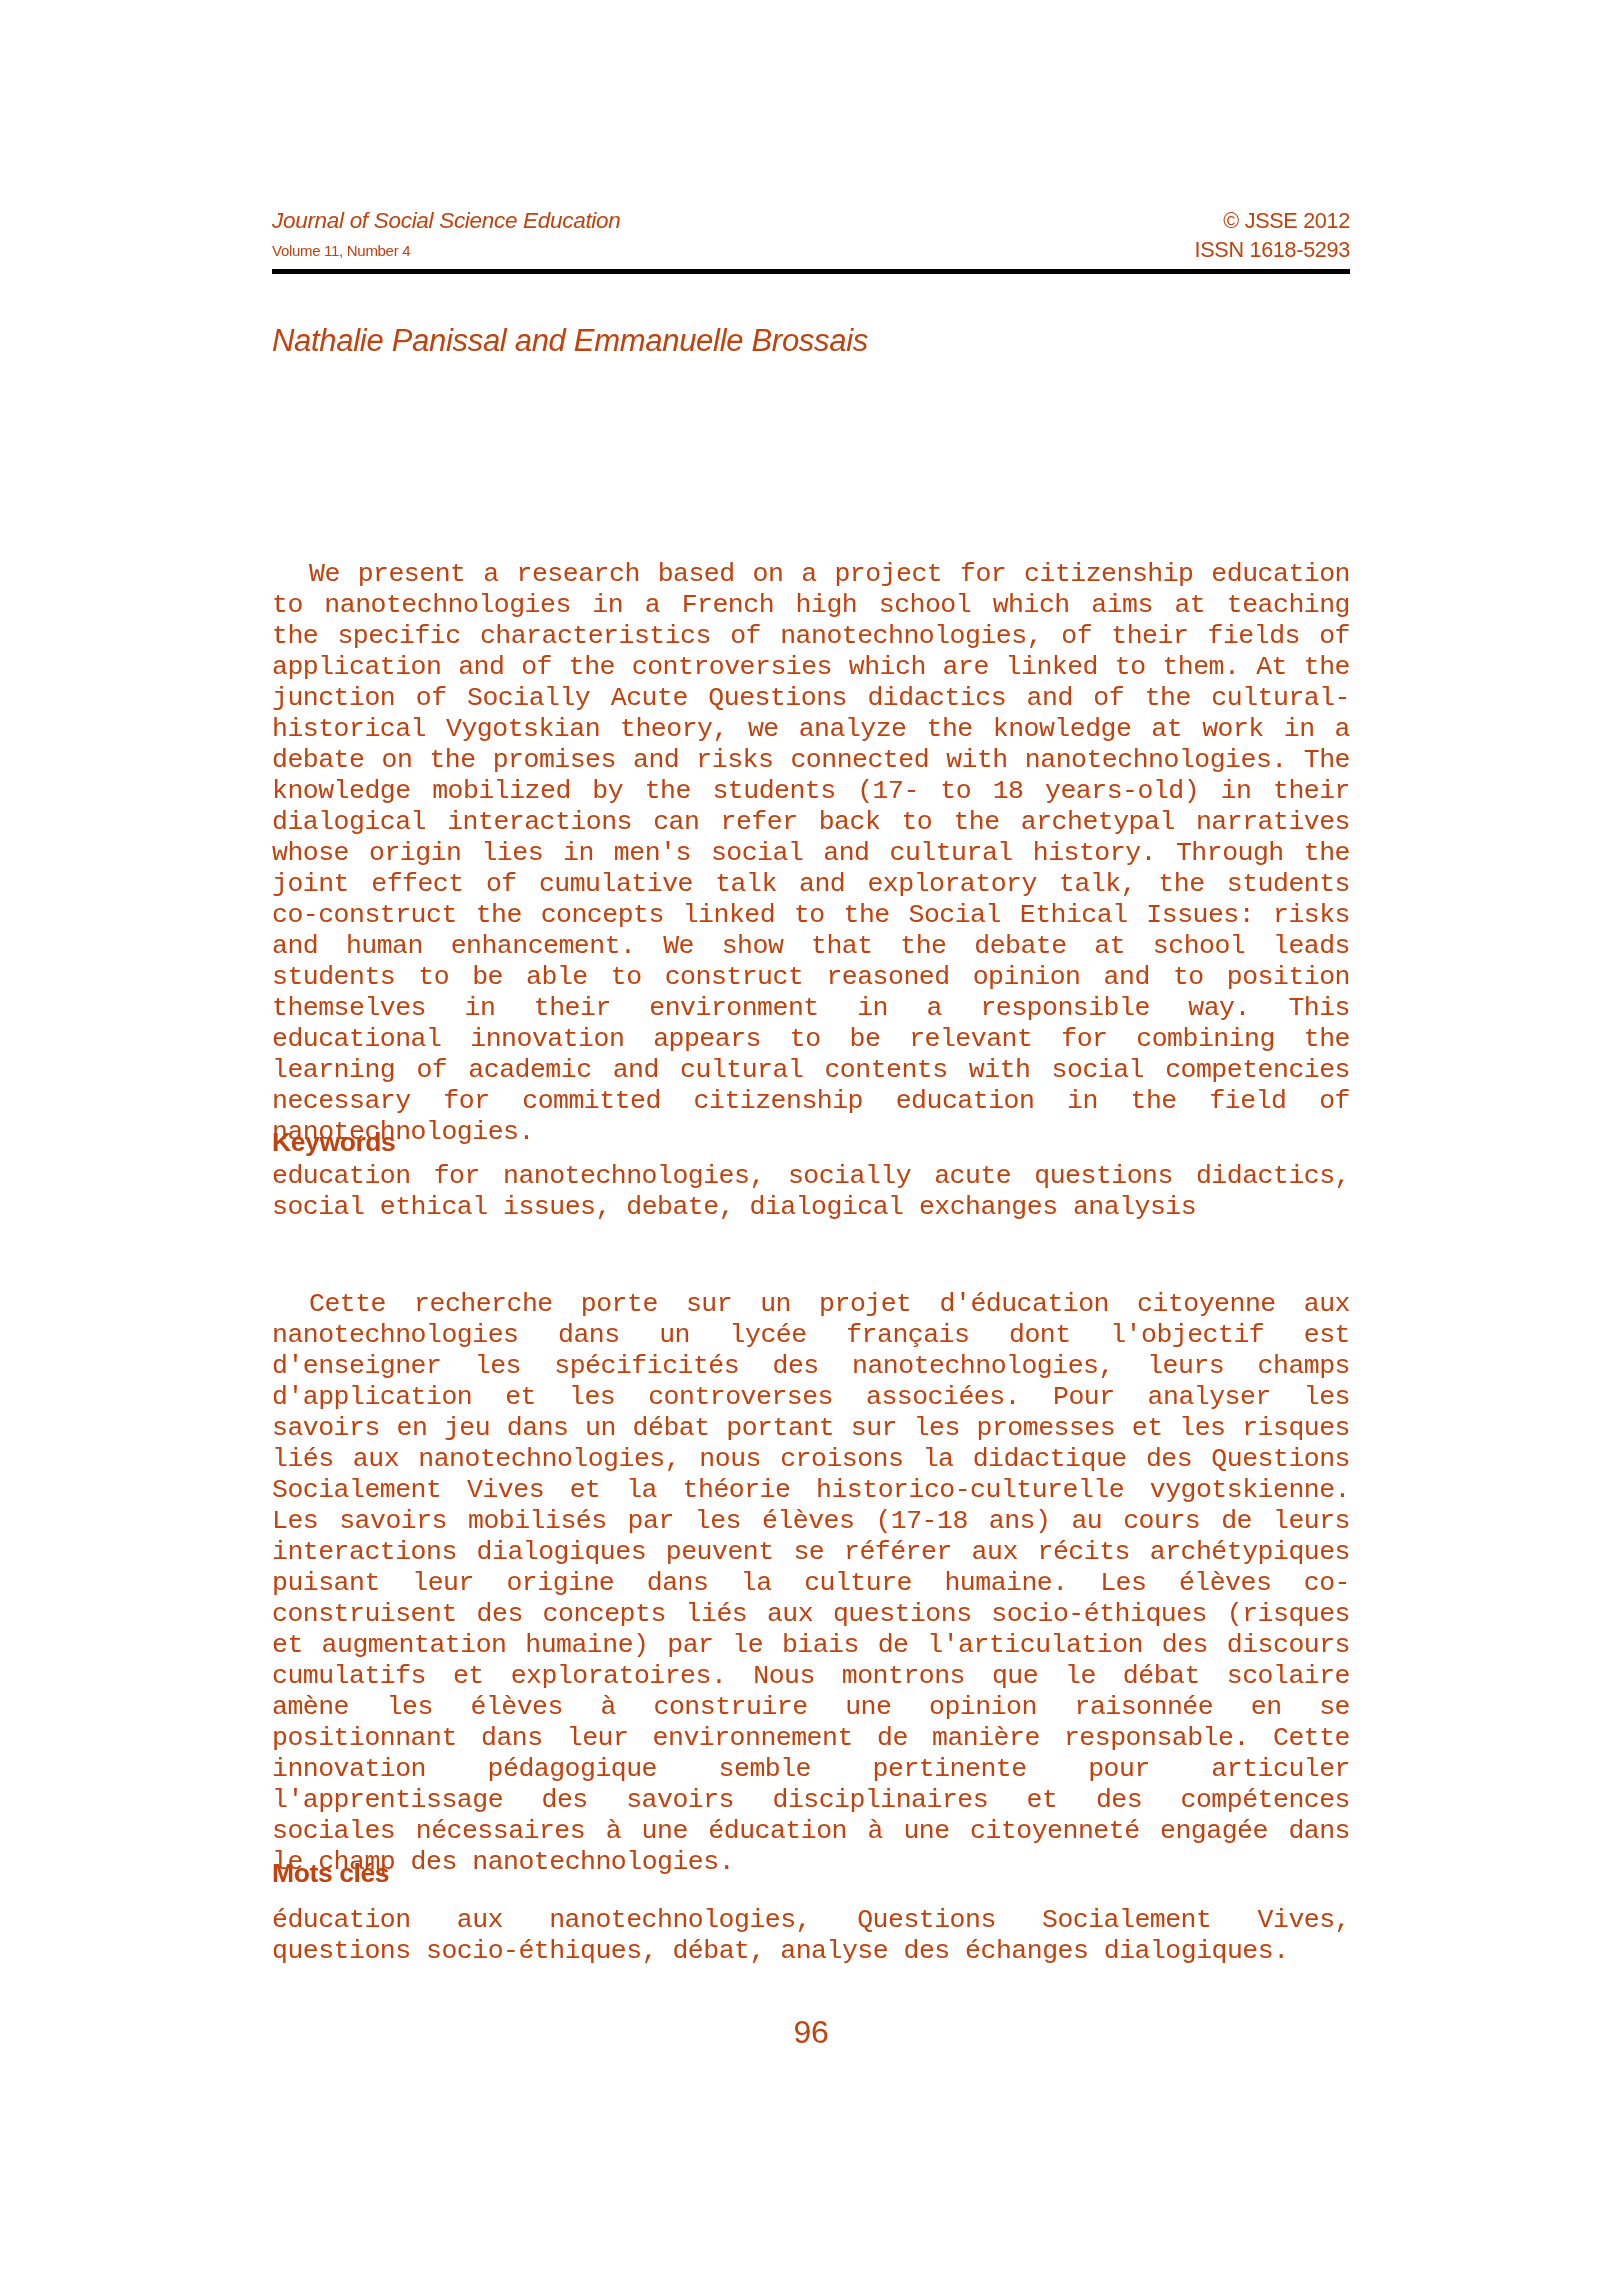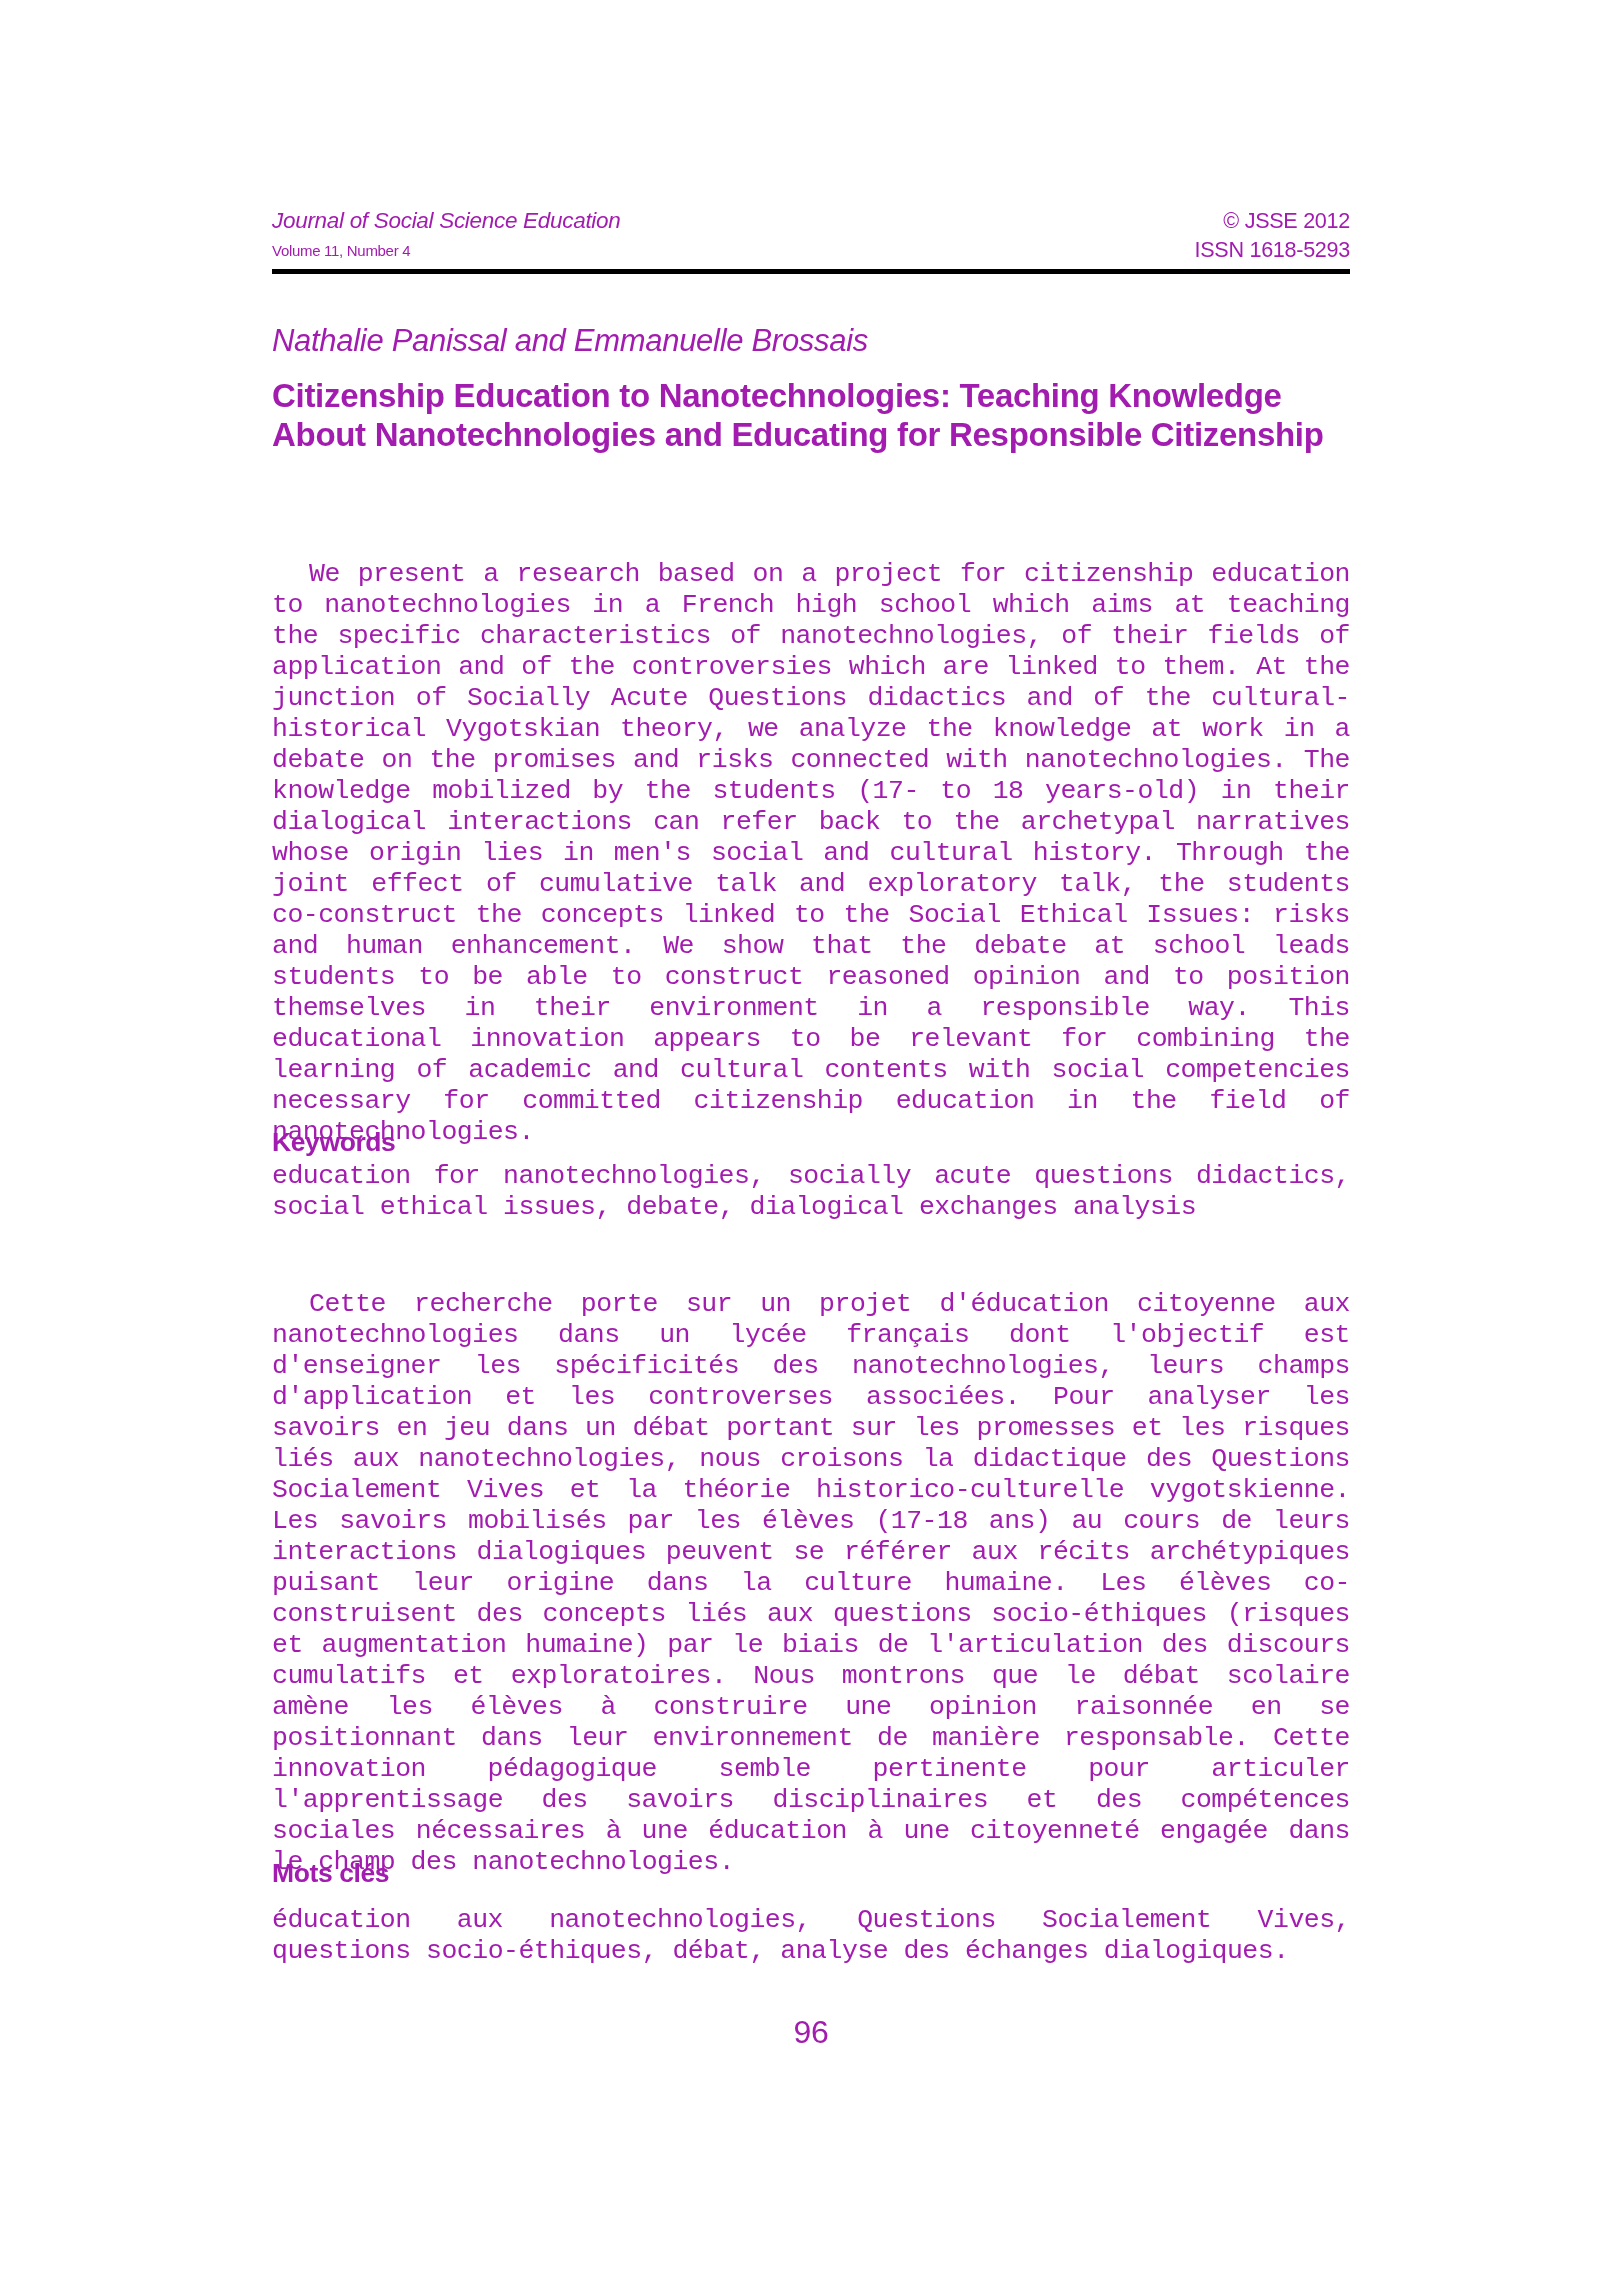--- a/index.html
+++ b/index.html
@@ -5,21 +5,21 @@
   html, body {
     margin: 0;
     padding: 0;
     background: #ffffff;
   }
   .page {
     position: relative;
     width: 1620px;
     height: 2293px;
     background: #ffffff;
-    color: #a21caf;
+    color: #c2410c;
     font-family: "Liberation Sans", sans-serif;
     overflow: hidden;
   }
   .col {
     position: absolute;
     left: 272px;
     width: 1078px;
   }
   .header {
     top: 206px;
@@ -108,21 +108,20 @@
     <div class="header-right">
       <div>© JSSE 2012</div>
       <div>ISSN 1618-5293</div>
     </div>
   </div>
 
   <div class="rule"></div>
 
   <div class="col authors">Nathalie Panissal and Emmanuelle Brossais</div>
 
-  <h1 class="col title">Citizenship Education to Nanotechnologies: Teaching Knowledge About Nanotechnologies and Educating for Responsible Citizenship</h1>
 
   <p class="col para indent abstract-en">We present a research based on a project for citizenship education to nanotechnologies in a French high school which aims at teaching the specific characteristics of nanotechnologies, of their fields of application and of the controversies which are linked to them. At the junction of Socially Acute Questions didactics and of the cultural-historical Vygotskian theory, we analyze the knowledge at work in a debate on the promises and risks connected with nanotechnologies. The knowledge mobilized by the students (17- to 18 years-old) in their dialogical interactions can refer back to the archetypal narratives whose origin lies in men's social and cultural history. Through the joint effect of cumulative talk and exploratory talk, the students co-construct the concepts linked to the Social Ethical Issues: risks and human enhancement. We show that the debate at school leads students to be able to construct reasoned opinion and to position themselves in their environment in a responsible way. This educational innovation appears to be relevant for combining the learning of academic and cultural contents with social competencies necessary for committed citizenship education in the field of nanotechnologies.</p>
 
   <div class="col kw-heading keywords-heading">Keywords</div>
 
   <p class="col para keywords-text">education for nanotechnologies, socially acute questions didactics, social ethical issues, debate, dialogical exchanges analysis</p>
 
   <p class="col para indent abstract-fr">Cette recherche porte sur un projet d'éducation citoyenne aux nanotechnologies dans un lycée français dont l'objectif est d'enseigner les spécificités des nanotechnologies, leurs champs d'application et les controverses associées. Pour analyser les savoirs en jeu dans un débat portant sur les promesses et les risques liés aux nanotechnologies, nous croisons la didactique des Questions Socialement Vives et la théorie historico-culturelle vygotskienne. Les savoirs mobilisés par les élèves (17-18 ans) au cours de leurs interactions dialogiques peuvent se référer aux récits archétypiques puisant leur origine dans la culture humaine. Les élèves co-construisent des concepts liés aux questions socio-éthiques (risques et augmentation humaine) par le biais de l'articulation des discours cumulatifs et exploratoires. Nous montrons que le débat scolaire amène les élèves à construire une opinion raisonnée en se positionnant dans leur environnement de manière responsable. Cette innovation pédagogique semble pertinente pour articuler l'apprentissage des savoirs disciplinaires et des compétences sociales nécessaires à une éducation à une citoyenneté engagée dans le champ des nanotechnologies.</p>
 
   <div class="col kw-heading mots-heading">Mots clés</div>

